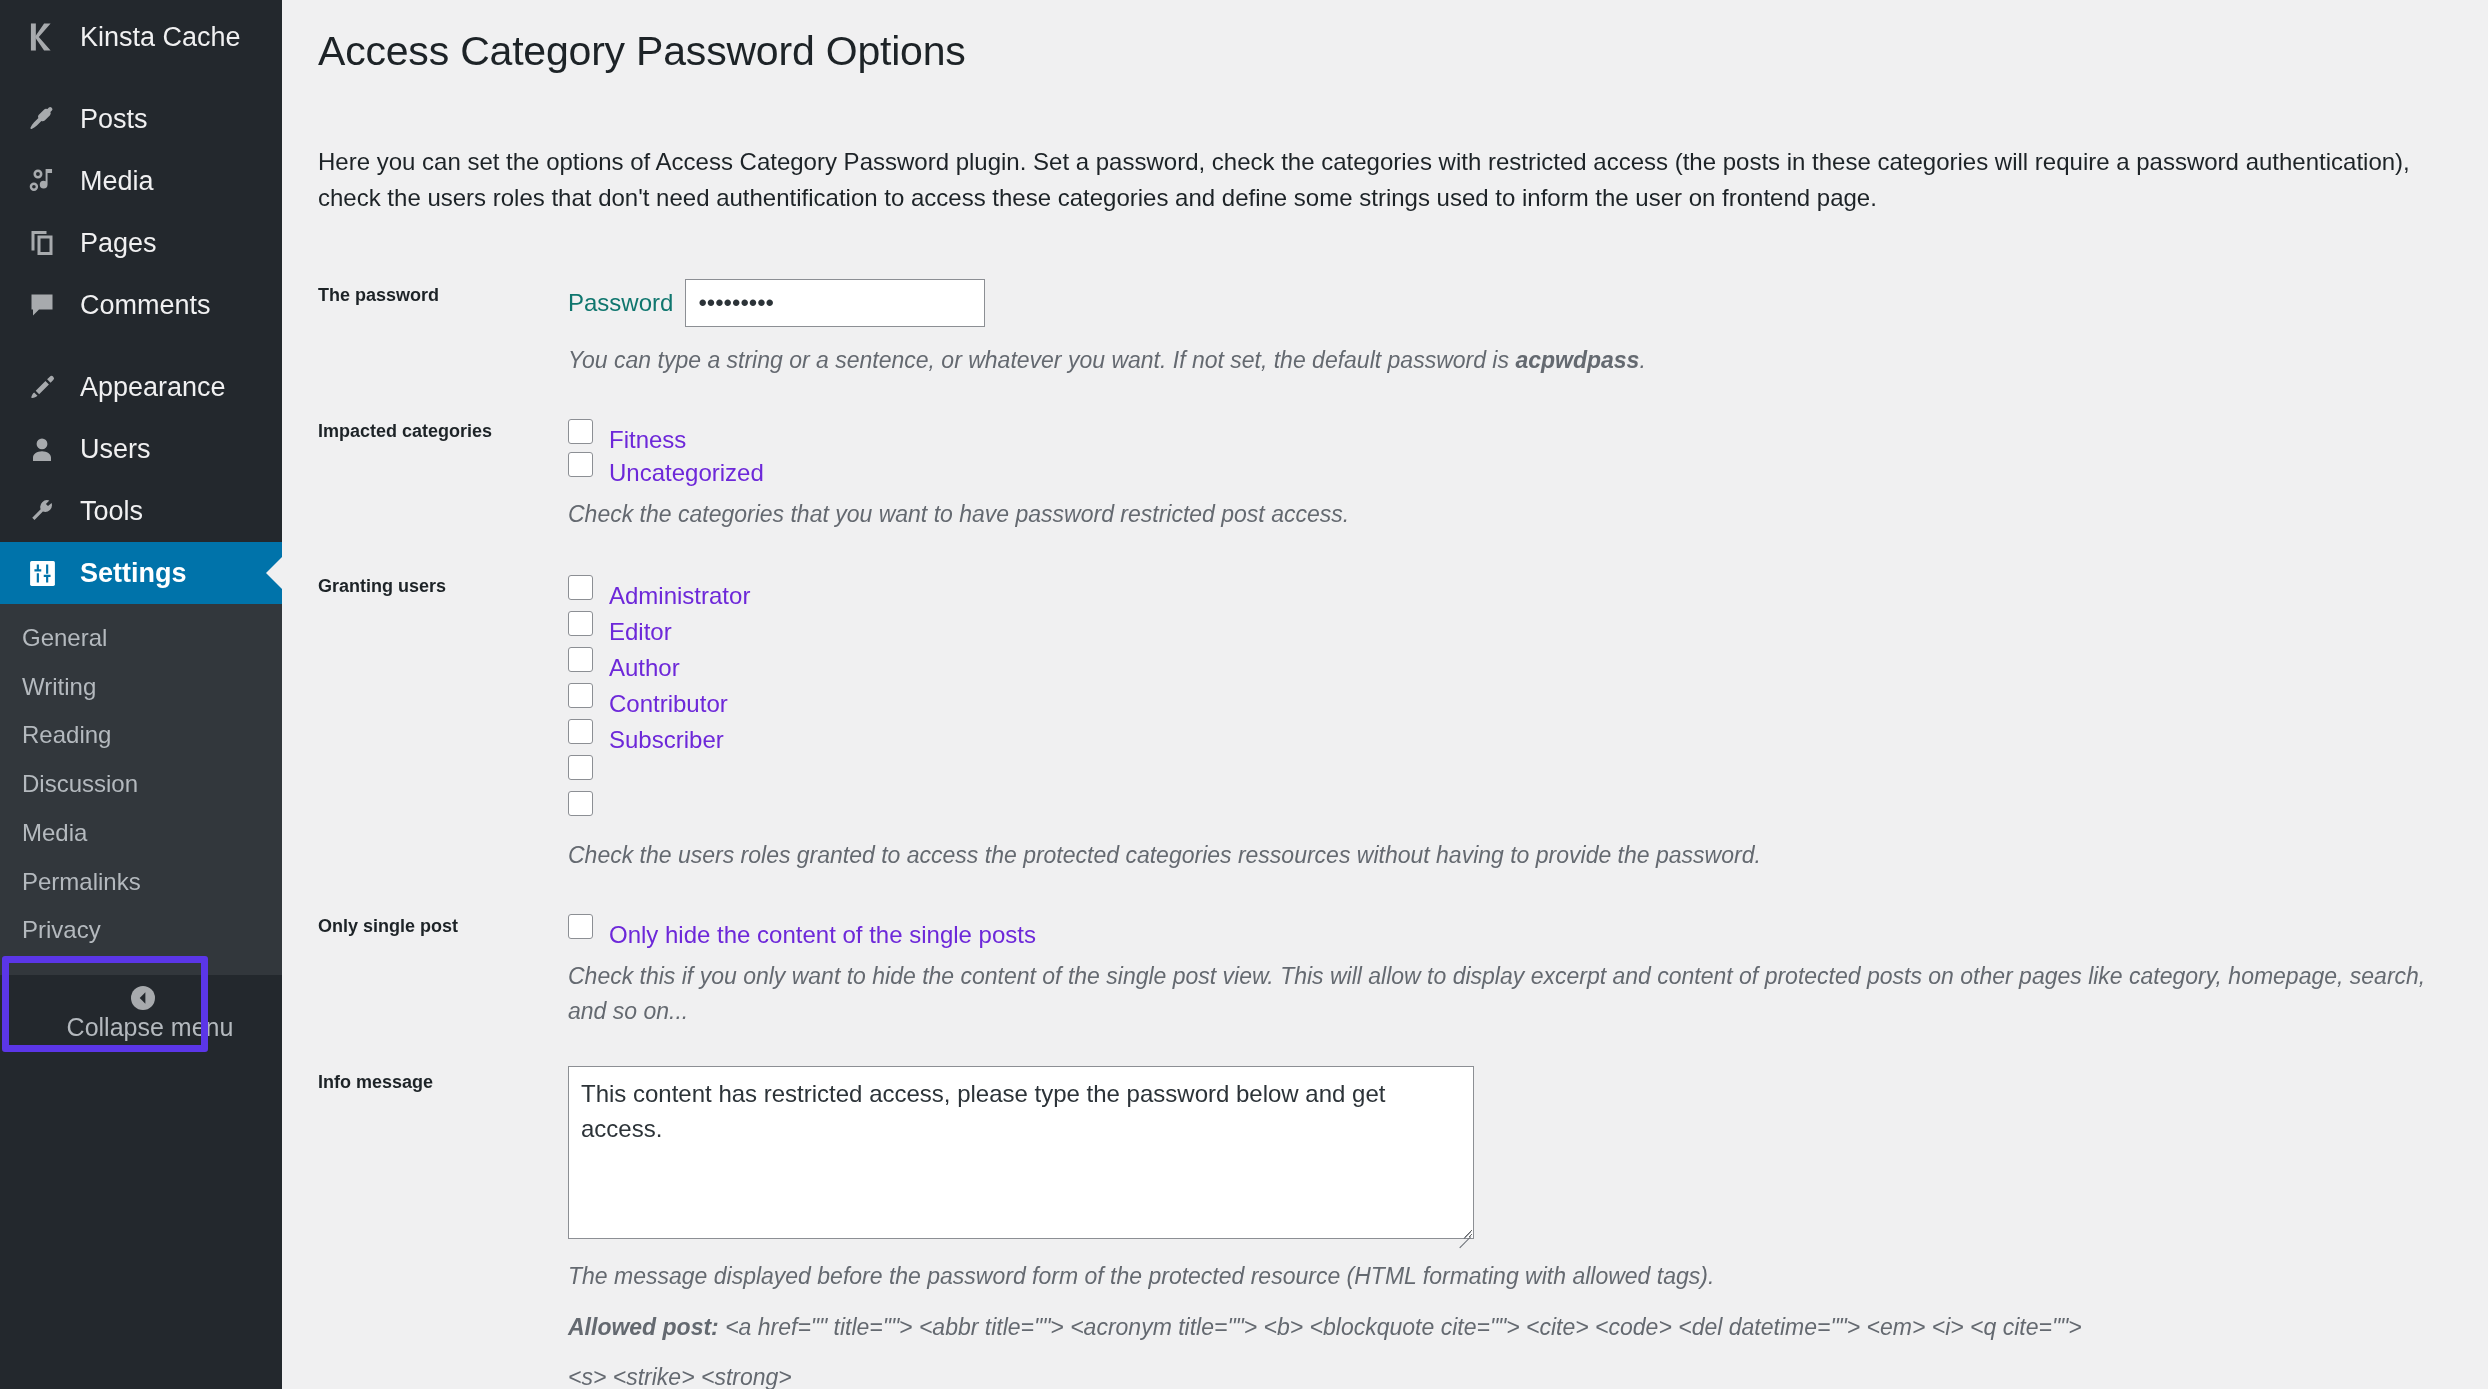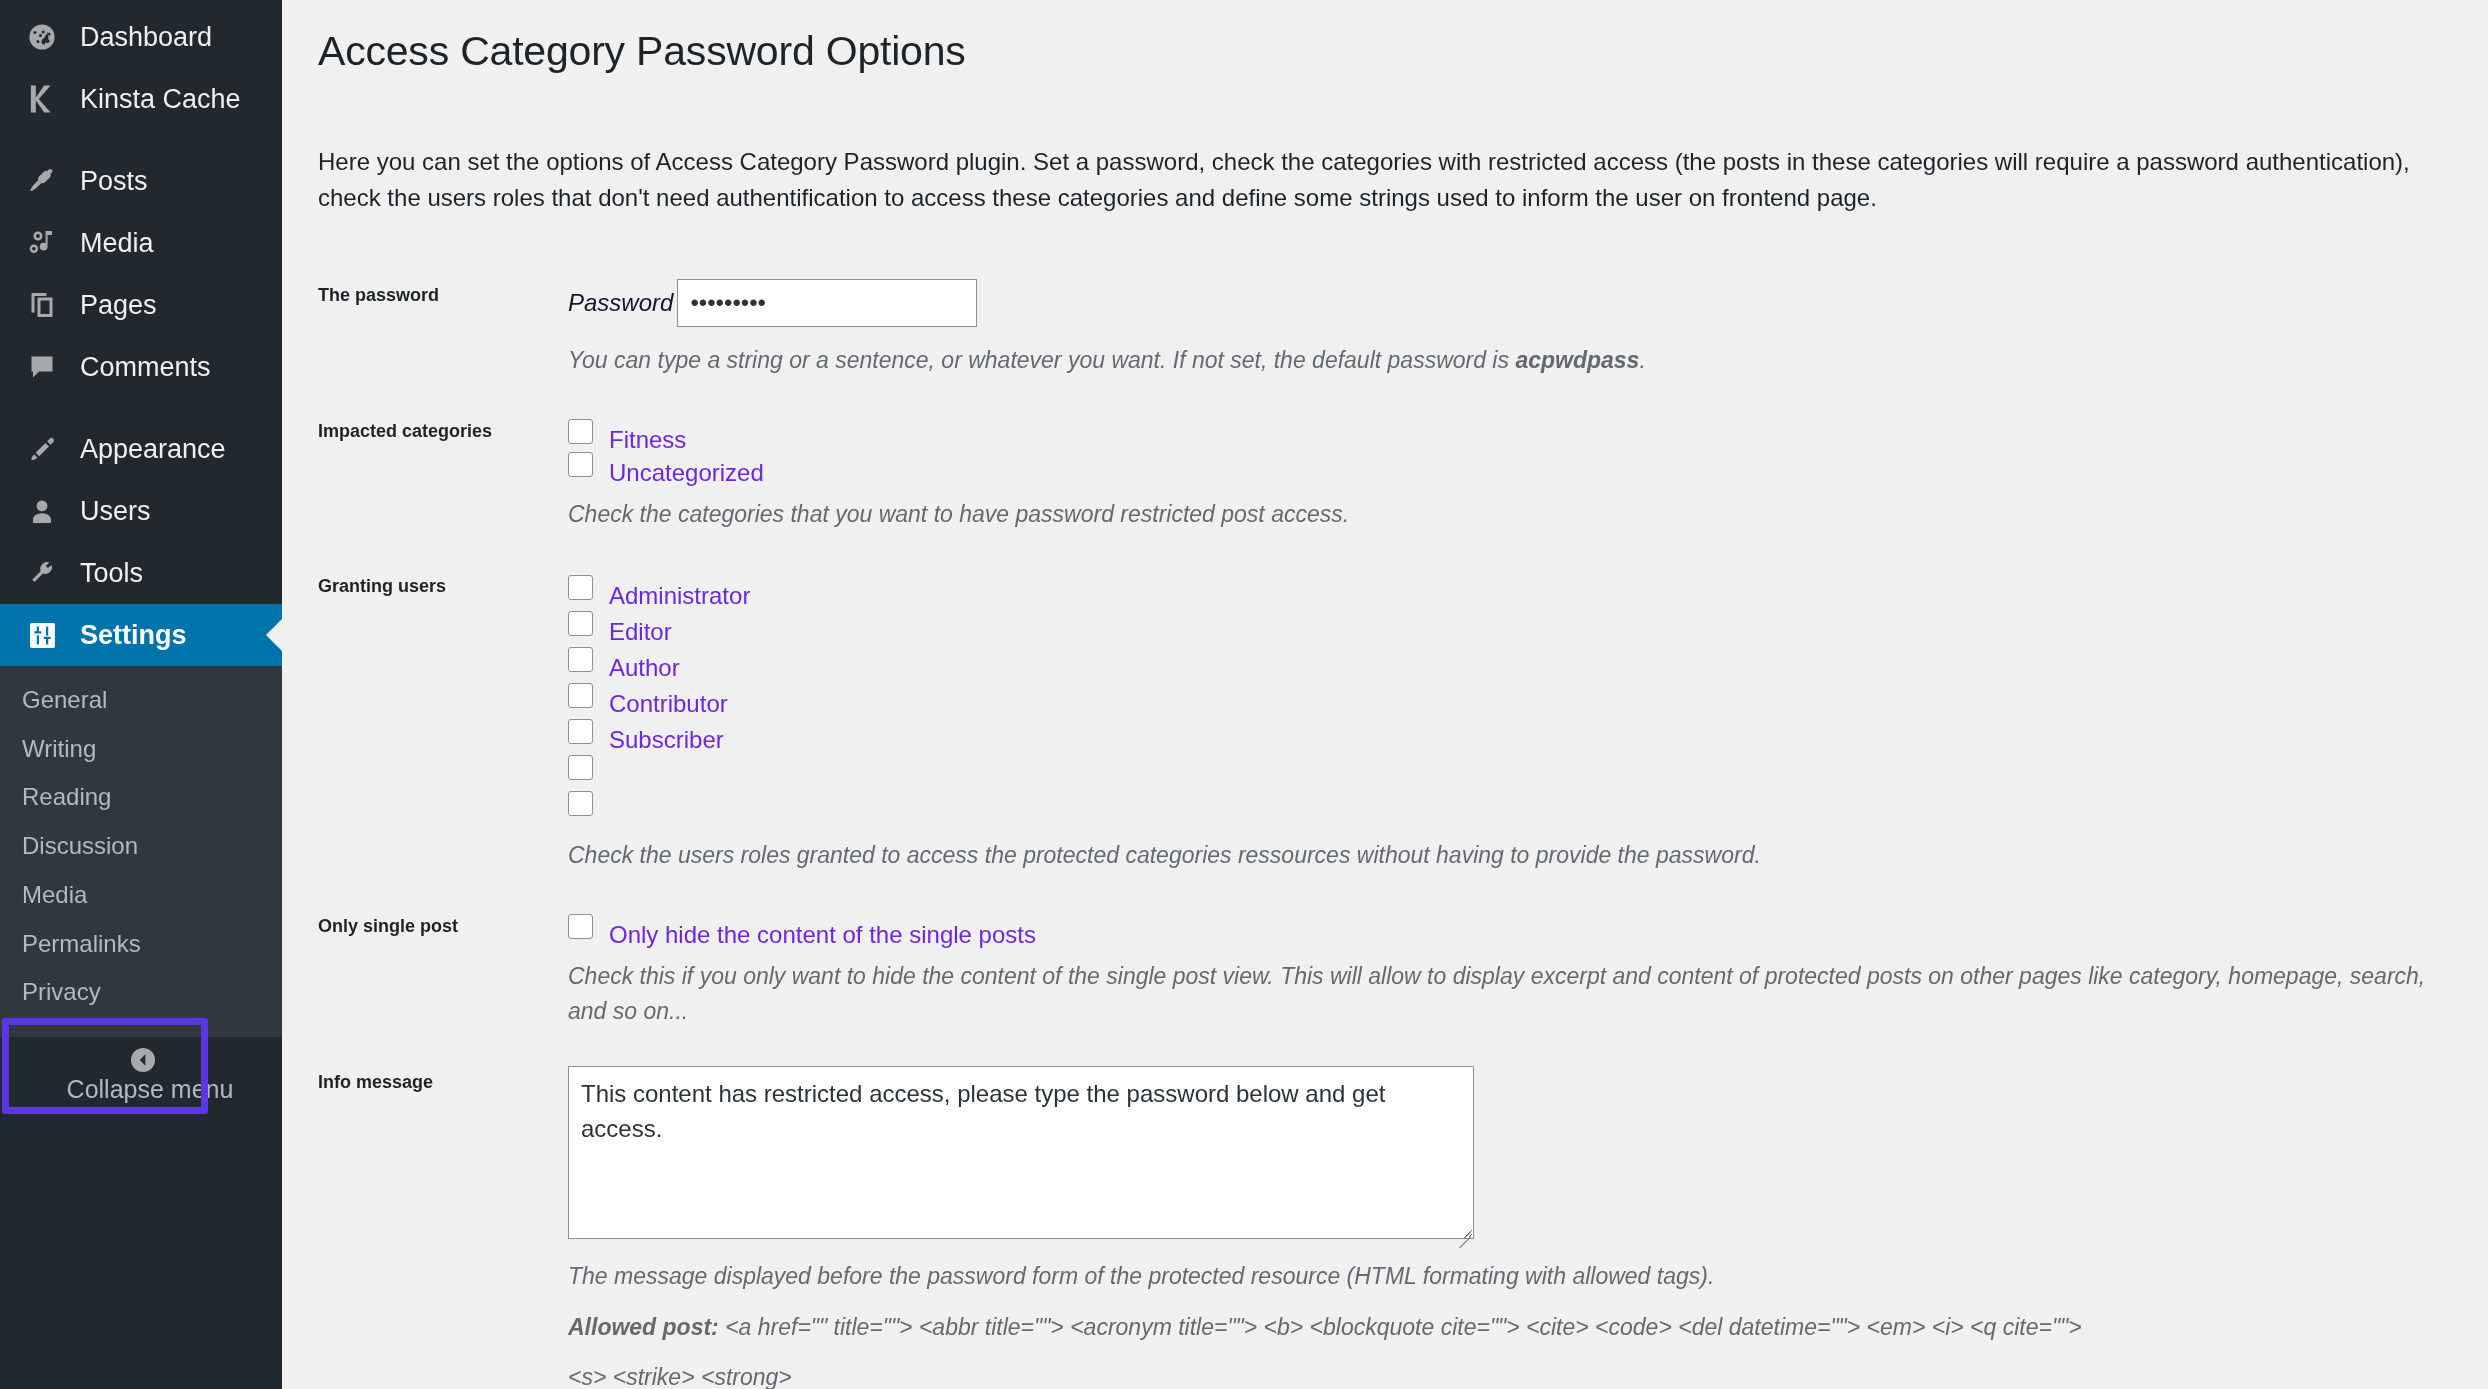--- a/index.html
+++ b/index.html
@@ -119,21 +119,21 @@
     text-align: left;
     font-size: 18px;
     font-weight: 600;
     color: #1d2327;
     width: 250px;
     padding: 26px 16px 26px 0;
     vertical-align: top;
   }
   td.row-field { padding: 20px 0 18px 0; vertical-align: top; }
 
-  .inline-label { font-size: 24px; color: #0f172a; margin-right: 4px; font-style: italic; }
+  .inline-label { font-size: 24px; color: #0f766e; margin-right: 12px; }
   input.pw {
     width: 300px; height: 48px;
     border: 1px solid #8c8f94;
     background: #fff;
     font-size: 24px;
     padding: 0 12px;
     color: #2c3338;
     border-radius: 0;
     vertical-align: middle;
   }
@@ -191,28 +191,20 @@
   .tags-line { margin-top: 10px; }
   .tags-line .lbl { font-weight: 700; }
 </style>
 </head>
 <body>
 
 <div id="app">
 
   <nav id="sidebar">
 
-    <div class="menu-item">
-      <span class="mi-ico">
-        <svg width="30" height="30" viewBox="0 0 20 20">
-            <path d="M10 1.6a8.4 8.4 0 100 16.8 8.4 8.4 0 000-16.8zM5.3 6a1 1 0 110 2 1 1 0 010-2zm2 8a1 1 0 11.001-2.001A1 1 0 017.3 14zm.7-5a1 1 0 112 0 1 1 0 01-2 0zm2.8-3.4a1 1 0 110 2 1 1 0 010-2zm1.1 9.6a2.2 2.2 0 01-2.2-2.2c0-1 .7-1.9 1.6-2.1l2.7-4.4.3 5.2c.5.4.8 1 .8 1.7a2.2 2.2 0 01-3 0zm2.8-6.2a1 1 0 11.001-2.001A1 1 0 0114.7 9z"></path>
-          </svg>
-      </span>
-      <span>Dashboard</span>
-    </div>
 
     <div class="menu-item">
       <span class="mi-ico">
         <svg width="30" height="32" viewBox="0 0 24 26">
             <path fill="#a7aaad" d="M3 2h4v22H3z"></path>
             <path fill="#a7aaad" d="M19 2l-9.6 11L19 24h-5.3L6.2 13 13.7 2z"></path>
           </svg>
       </span>
       <span>Kinsta Cache</span>
     </div>

